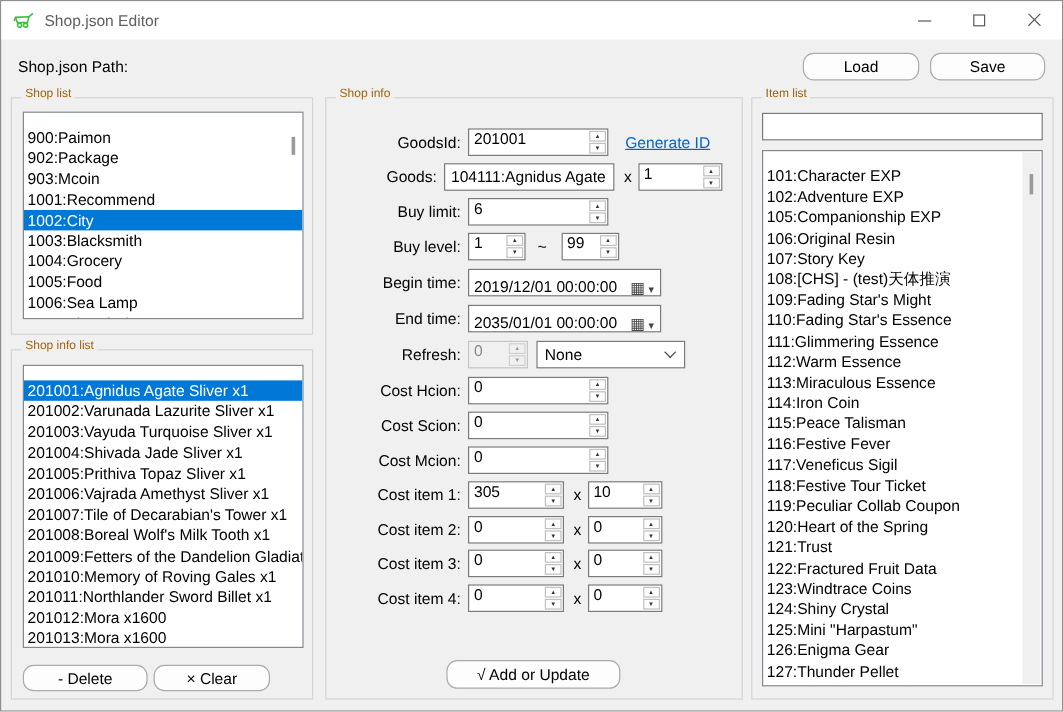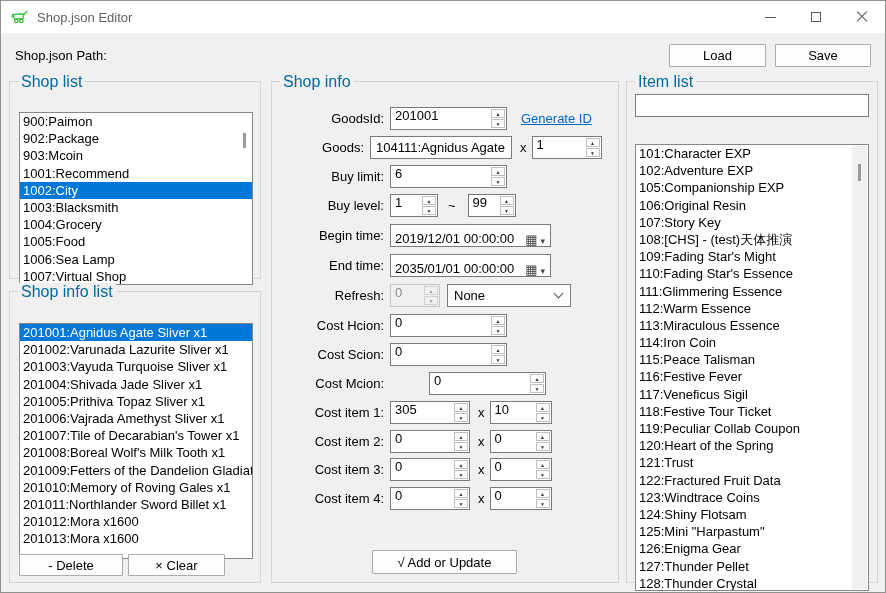--- a/index.html
+++ b/index.html
@@ -23,38 +23,38 @@
       width:14px; height:1.2px; background:#5a5a5a; }
   .close-glyph::before { transform:rotate(45deg); }
   .close-glyph::after  { transform:rotate(-45deg); }
 
   
   .path-label { position:absolute; left:14px; top:47px; }
   .textfield { background:#fff; border:1px solid #7a7a7a; height:23px; padding:2px 5px;
                font-family:inherit; font-size:13px; white-space:nowrap; overflow:hidden; }
   input.textfield { outline:none; }
   .path-field { position:absolute; left:122px; top:43px; width:538px; }
-  .btn { position:absolute; background:#fdfdfd; border:1px solid #ababab; border-radius:1px;
+  .btn { position:absolute; background:#fdfdfd; border:1px solid #ababab; border-radius:9px;
          display:flex; align-items:center; justify-content:center; font-size:13px; cursor:default; }
   .load-btn { left:668px; top:43px; width:97px; height:23px; }
   .save-btn { left:774px; top:43px; width:96px; height:23px; }
 
   
   .group { position:absolute; border:1px solid #d5d5d5; }
   .group-label { position:absolute; top:-9px; left:8px; background:#f0f0f0; padding:0 3px;
-                 font-size:16px; color:#0369a1; }
+                 font-size:10px; color:#a16207; }
 
   .shop-list-group      { left:8px;   top:80px;  width:252px; height:198px; }
   .shop-info-list-group { left:8px;   top:290px; width:252px; height:292px; }
   .shop-info-group      { left:270px; top:80px;  width:348px; height:502px; }
   .item-list-group      { left:625px; top:80px;  width:252px; height:502px; }
 
   
   .listbox { position:absolute; background:#fff; border:1px solid #828790; overflow:hidden;
-             padding-top:0;margin-top:19px; }
+             padding-top:12px; }
   .list-item { height:17.2px; line-height:17.2px; padding:0 2px 0 3px; white-space:nowrap;
                overflow:hidden; }
   .list-item.selected { background:#0078d7; color:#fff; }
   .shop-list-box      { left:9px; top:11px; width:234px; height:173px; }
   .shop-info-list-box { left:9px; top:12px; width:234px; height:236px; }
   .item-list-box      { left:8px; top:43px; width:234px; height:447px; }
   .scroll-thumb { position:absolute; width:3px; background:#9a9a9a; }
   .shop-list-thumb { right:6px; top:20px; height:15px; }
   .item-scroll-track { position:absolute; top:1px; bottom:1px; right:1px; width:15px; background:#f0f0f0; }
   .item-list-thumb { left:6px; top:18px; height:17px; }
@@ -276,21 +276,21 @@
       <span class="flabel">Cost Scion:</span>
       <div class="spin w117">
         <span class="spin-val">0</span>
         <span class="spin-btns">
             <span>▲</span>
             <span>▼</span>
           </span>
       </div>
     </div>
 
-    <div class="form-row" style="top:290px;gap:39px;">
+    <div class="form-row" style="top:290px;">
       <span class="flabel">Cost Mcion:</span>
       <div class="spin w117">
         <span class="spin-val">0</span>
         <span class="spin-btns">
             <span>▲</span>
             <span>▼</span>
           </span>
       </div>
     </div>
 
@@ -394,21 +394,21 @@
         <div class="list-item">114:Iron Coin</div>
         <div class="list-item">115:Peace Talisman</div>
         <div class="list-item">116:Festive Fever</div>
         <div class="list-item">117:Veneficus Sigil</div>
         <div class="list-item">118:Festive Tour Ticket</div>
         <div class="list-item">119:Peculiar Collab Coupon</div>
         <div class="list-item">120:Heart of the Spring</div>
         <div class="list-item">121:Trust</div>
         <div class="list-item">122:Fractured Fruit Data</div>
         <div class="list-item">123:Windtrace Coins</div>
-        <div class="list-item">124:Shiny Flotsam</div>
+        <div class="list-item">124:Shiny Crystal</div>
         <div class="list-item">125:Mini "Harpastum"</div>
         <div class="list-item">126:Enigma Gear</div>
         <div class="list-item">127:Thunder Pellet</div>
         <div class="list-item">128:Thunder Crystal</div>
       </div>
   </div>
 
 </div>
 
 </body></html>

